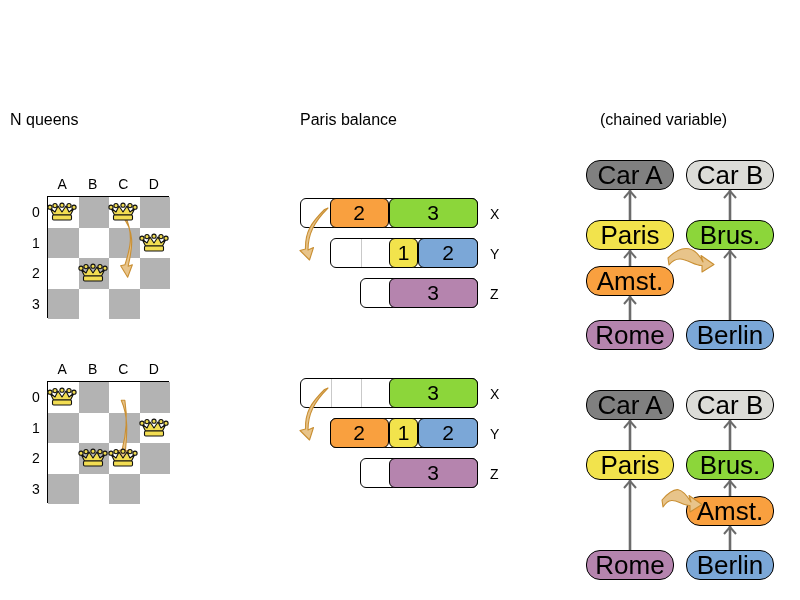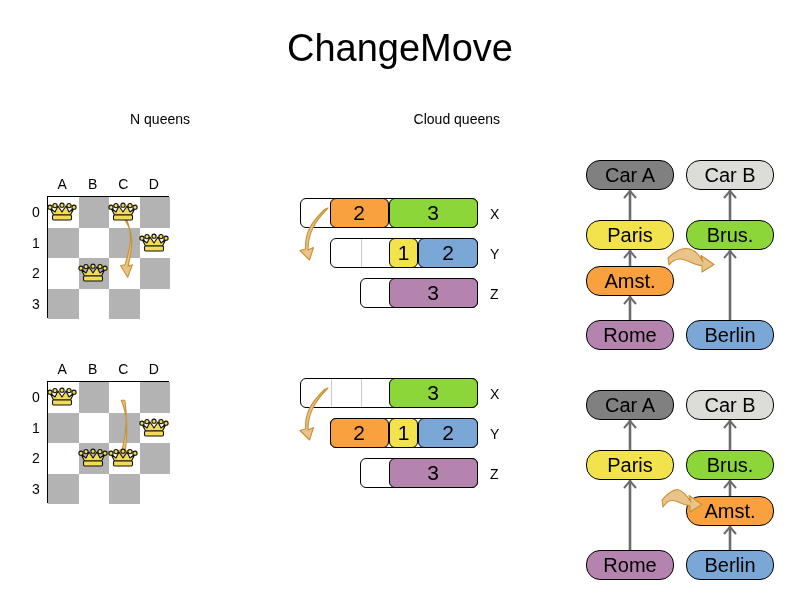--- a/index.html
+++ b/index.html
@@ -14,21 +14,21 @@
   .title{
     position:absolute;left:0;top:26px;width:800px;text-align:center;
     font-size:38px;font-weight:400;letter-spacing:0px;line-height:44px;
   }
   .subtitle{
     position:absolute;left:0;top:70px;width:800px;text-align:center;
     font-size:14px;font-weight:400;line-height:18px;
   }
 
   .colhead{
-    position:absolute;text-align:right;font-size:14px;line-height:19px;
+    position:absolute;text-align:left;font-size:16px;line-height:19px;
   }
   #head-queens{left:10px;top:110px;width:180px;}
   #head-cloud{left:300px;top:110px;width:200px;}
   #head-route{left:600px;top:110px;width:200px;}
 
   
   .board-wrap{position:absolute;}
   .board{
     position:absolute;border:1.5px solid #000;box-sizing:border-box;
   }
@@ -51,35 +51,35 @@
     font-size:21px;line-height:21px;color:#000;
   }
   .divider{position:absolute;top:0;bottom:0;width:1px;background:#c9c9c9;}
   .barlbl{position:absolute;font-size:14px;line-height:16px;}
 
   
   .node{
     position:absolute;box-sizing:border-box;width:88px;height:30px;
     border:1.4px solid #000;border-radius:14px;
     display:flex;align-items:center;justify-content:center;
-    font-size:20px;line-height:20px;color:#000;
+    font-size:26px;line-height:20px;color:#000;
   }
 
   svg{overflow:visible;}
 </style>
 </head>
 <body>
 
 <div class="page">
 
-  <div class="title">ChangeMove</div>
 
   <div class="colhead" id="head-queens">N queens</div>
-  <div class="colhead" id="head-cloud">Cloud queens</div>
+  <div class="colhead" id="head-cloud">Paris balance</div>
   <div class="colhead" id="head-route">
+    <div>(chained variable)</div>
   </div>
 
   <div id="boards-layer">
       <div class="board-wrap" style="left: 0px; top: 0px;">
         <div class="board" style="left: 47px; top: 196px; width: 122px; height: 122px;">
           <div class="cell light" style="left: 0px; top: 0px; width: 30.5px; height: 30.5px;"></div>
           <div class="cell dark" style="left: 30.5px; top: 0px; width: 30.5px; height: 30.5px;"></div>
           <div class="cell light" style="left: 61px; top: 0px; width: 30.5px; height: 30.5px;"></div>
           <div class="cell dark" style="left: 91.5px; top: 0px; width: 30.5px; height: 30.5px;"></div>
           <div class="cell dark" style="left: 0px; top: 30.5px; width: 30.5px; height: 30.5px;"></div>

